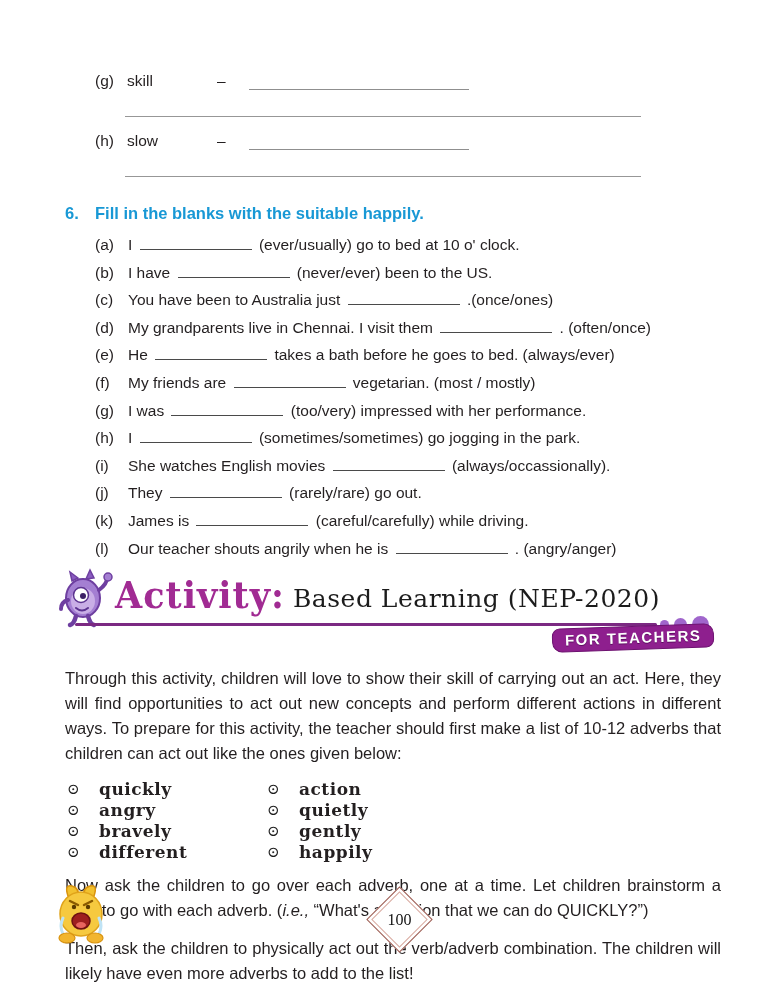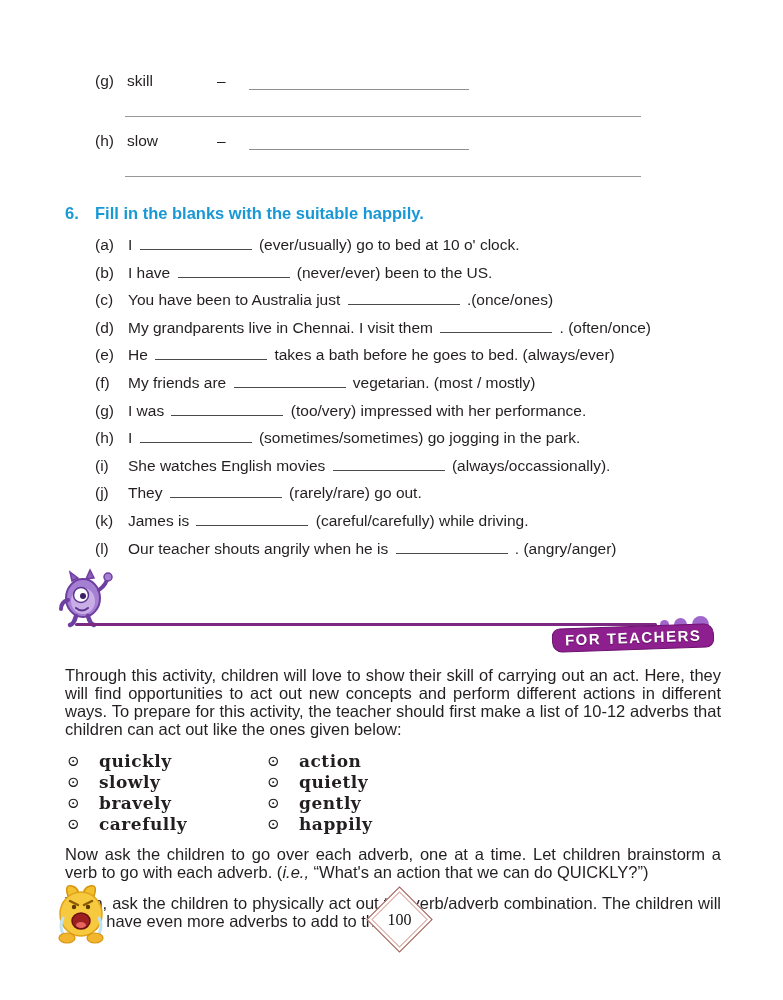--- a/index.html
+++ b/index.html
@@ -49,21 +49,21 @@
   .badge {
     position:absolute; left:552px; top:52px; background:#8e1f8e; color:#fff;
     font-weight:bold; font-size:15px; letter-spacing:1.5px; padding:2px 12px 3px;
     border-radius:8px 10px 8px 10px; transform:rotate(-2deg);
     border:1px solid #6d1270; text-shadow:0 1px 0 #5c0e60;
     font-family:"Liberation Sans", sans-serif;
   }
 
   
   .act-body { padding:20px 62px 0 65px; }
-  .para { font-size:16.5px; line-height:18px; text-align:justify; margin-bottom:13px; }
+  .para { font-size:16.5px; line-height:25px; text-align:justify; margin-bottom:13px; }
   .adverbs { display:flex; margin:2px 0 10px 2px; }
   .adv-col { width:200px; }
   .adv-col.second { margin-left:0px; }
   .adv-item { display:flex; align-items:center; font-family:"DejaVu Serif", serif; font-size:17px; line-height:21px; font-weight:500; }
   .adv-bullet { width:32px; text-align:left; font-size:15px; color:#1c1c1c; }
   .adv-word { letter-spacing:0.5px;font-weight:bold; }
 
   
   .footer-bar {
     position:absolute; left:75px; top:905px; width:658px; height:29px;
@@ -176,49 +176,53 @@
         <circle cx="25" cy="27" r="7.5" fill="#fff" stroke="#5c3390" stroke-width="1.5"></circle>
         <circle cx="27" cy="28" r="3" fill="#3c2066"></circle>
         <path d="M20 40 q6 5 12 0" stroke="#5c3390" stroke-width="2" fill="none" stroke-linecap="round"></path>
         <path d="M43 22 q8 -6 8 -12" stroke="#6e3fa0" stroke-width="4" fill="none" stroke-linecap="round"></path>
         <circle cx="52" cy="9" r="4" fill="#a47fd2" stroke="#6e3fa0" stroke-width="1.5"></circle>
         <path d="M12 32 q-7 2 -7 9" stroke="#6e3fa0" stroke-width="4" fill="none" stroke-linecap="round"></path>
         <path d="M20 48 q-2 8 -6 9" stroke="#6e3fa0" stroke-width="4.5" fill="none" stroke-linecap="round"></path>
         <path d="M32 48 q2 8 6 9" stroke="#6e3fa0" stroke-width="4.5" fill="none" stroke-linecap="round"></path>
       </svg>
     </span>
+    <div class="act-titles">
+      <span class="act-word">Activity:</span>
+      <span class="act-rest">Based Learning (NEP-2020)</span>
+    </div>
     <div class="act-bar"></div>
     <div class="act-dots">
       <span class="dot dot1"></span>
       <span class="dot dot2"></span>
       <span class="dot dot3"></span>
     </div>
     <div class="badge">FOR TEACHERS</div>
   </div>
 
   <div class="act-body">
     <p class="para">Through this activity, children will love to show their skill of carrying out an act. Here, they will find opportunities to act out new concepts and perform different actions in different ways. To prepare for this activity, the teacher should first make a list of 10-12 adverbs that children can act out like the ones given below:</p>
 
     <div class="adverbs">
       <div class="adv-col" id="adv-col1">
           <div class="adv-item">
             <span class="adv-bullet">⊙</span>
             <span class="adv-word">quickly</span>
           </div>
           <div class="adv-item">
             <span class="adv-bullet">⊙</span>
-            <span class="adv-word">slowly</span>
+            <span class="adv-word">angry</span>
           </div>
           <div class="adv-item">
             <span class="adv-bullet">⊙</span>
             <span class="adv-word">bravely</span>
           </div>
           <div class="adv-item">
             <span class="adv-bullet">⊙</span>
-            <span class="adv-word">carefully</span>
+            <span class="adv-word">different</span>
           </div>
         </div>
       <div class="adv-col second" id="adv-col2">
           <div class="adv-item">
             <span class="adv-bullet">⊙</span>
             <span class="adv-word">action</span>
           </div>
           <div class="adv-item">
             <span class="adv-bullet">⊙</span>
             <span class="adv-word">quietly</span>

